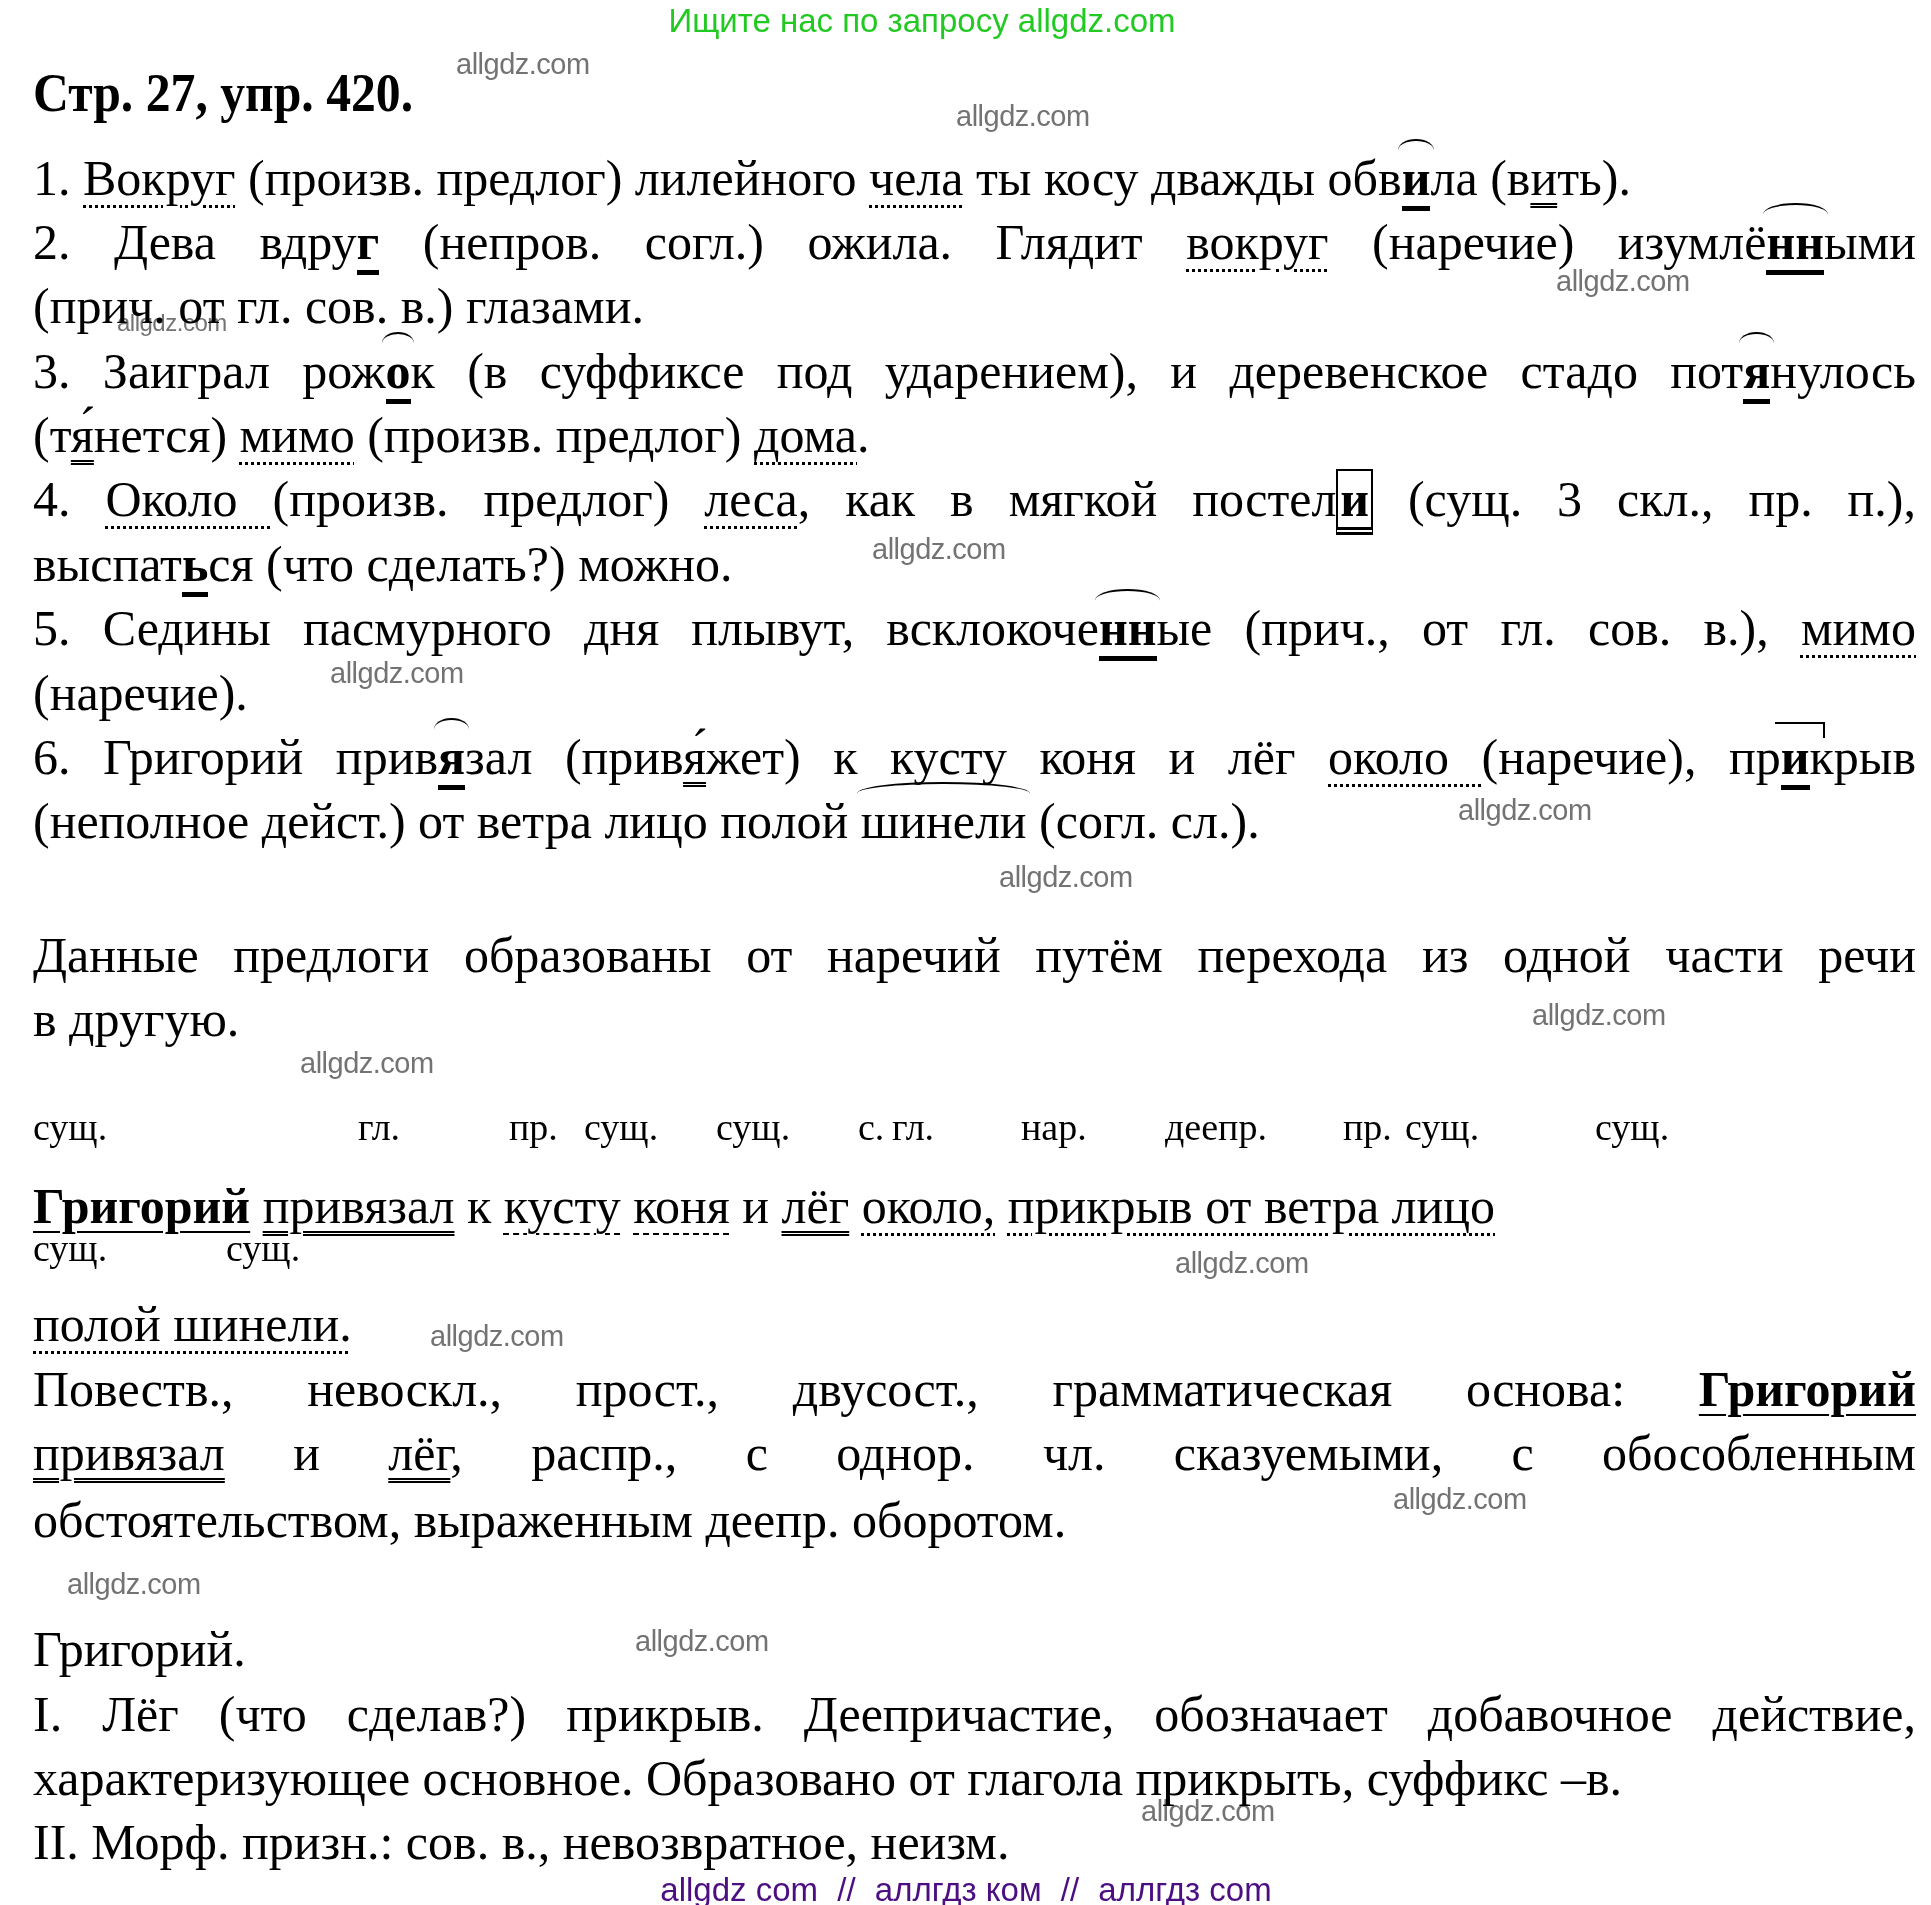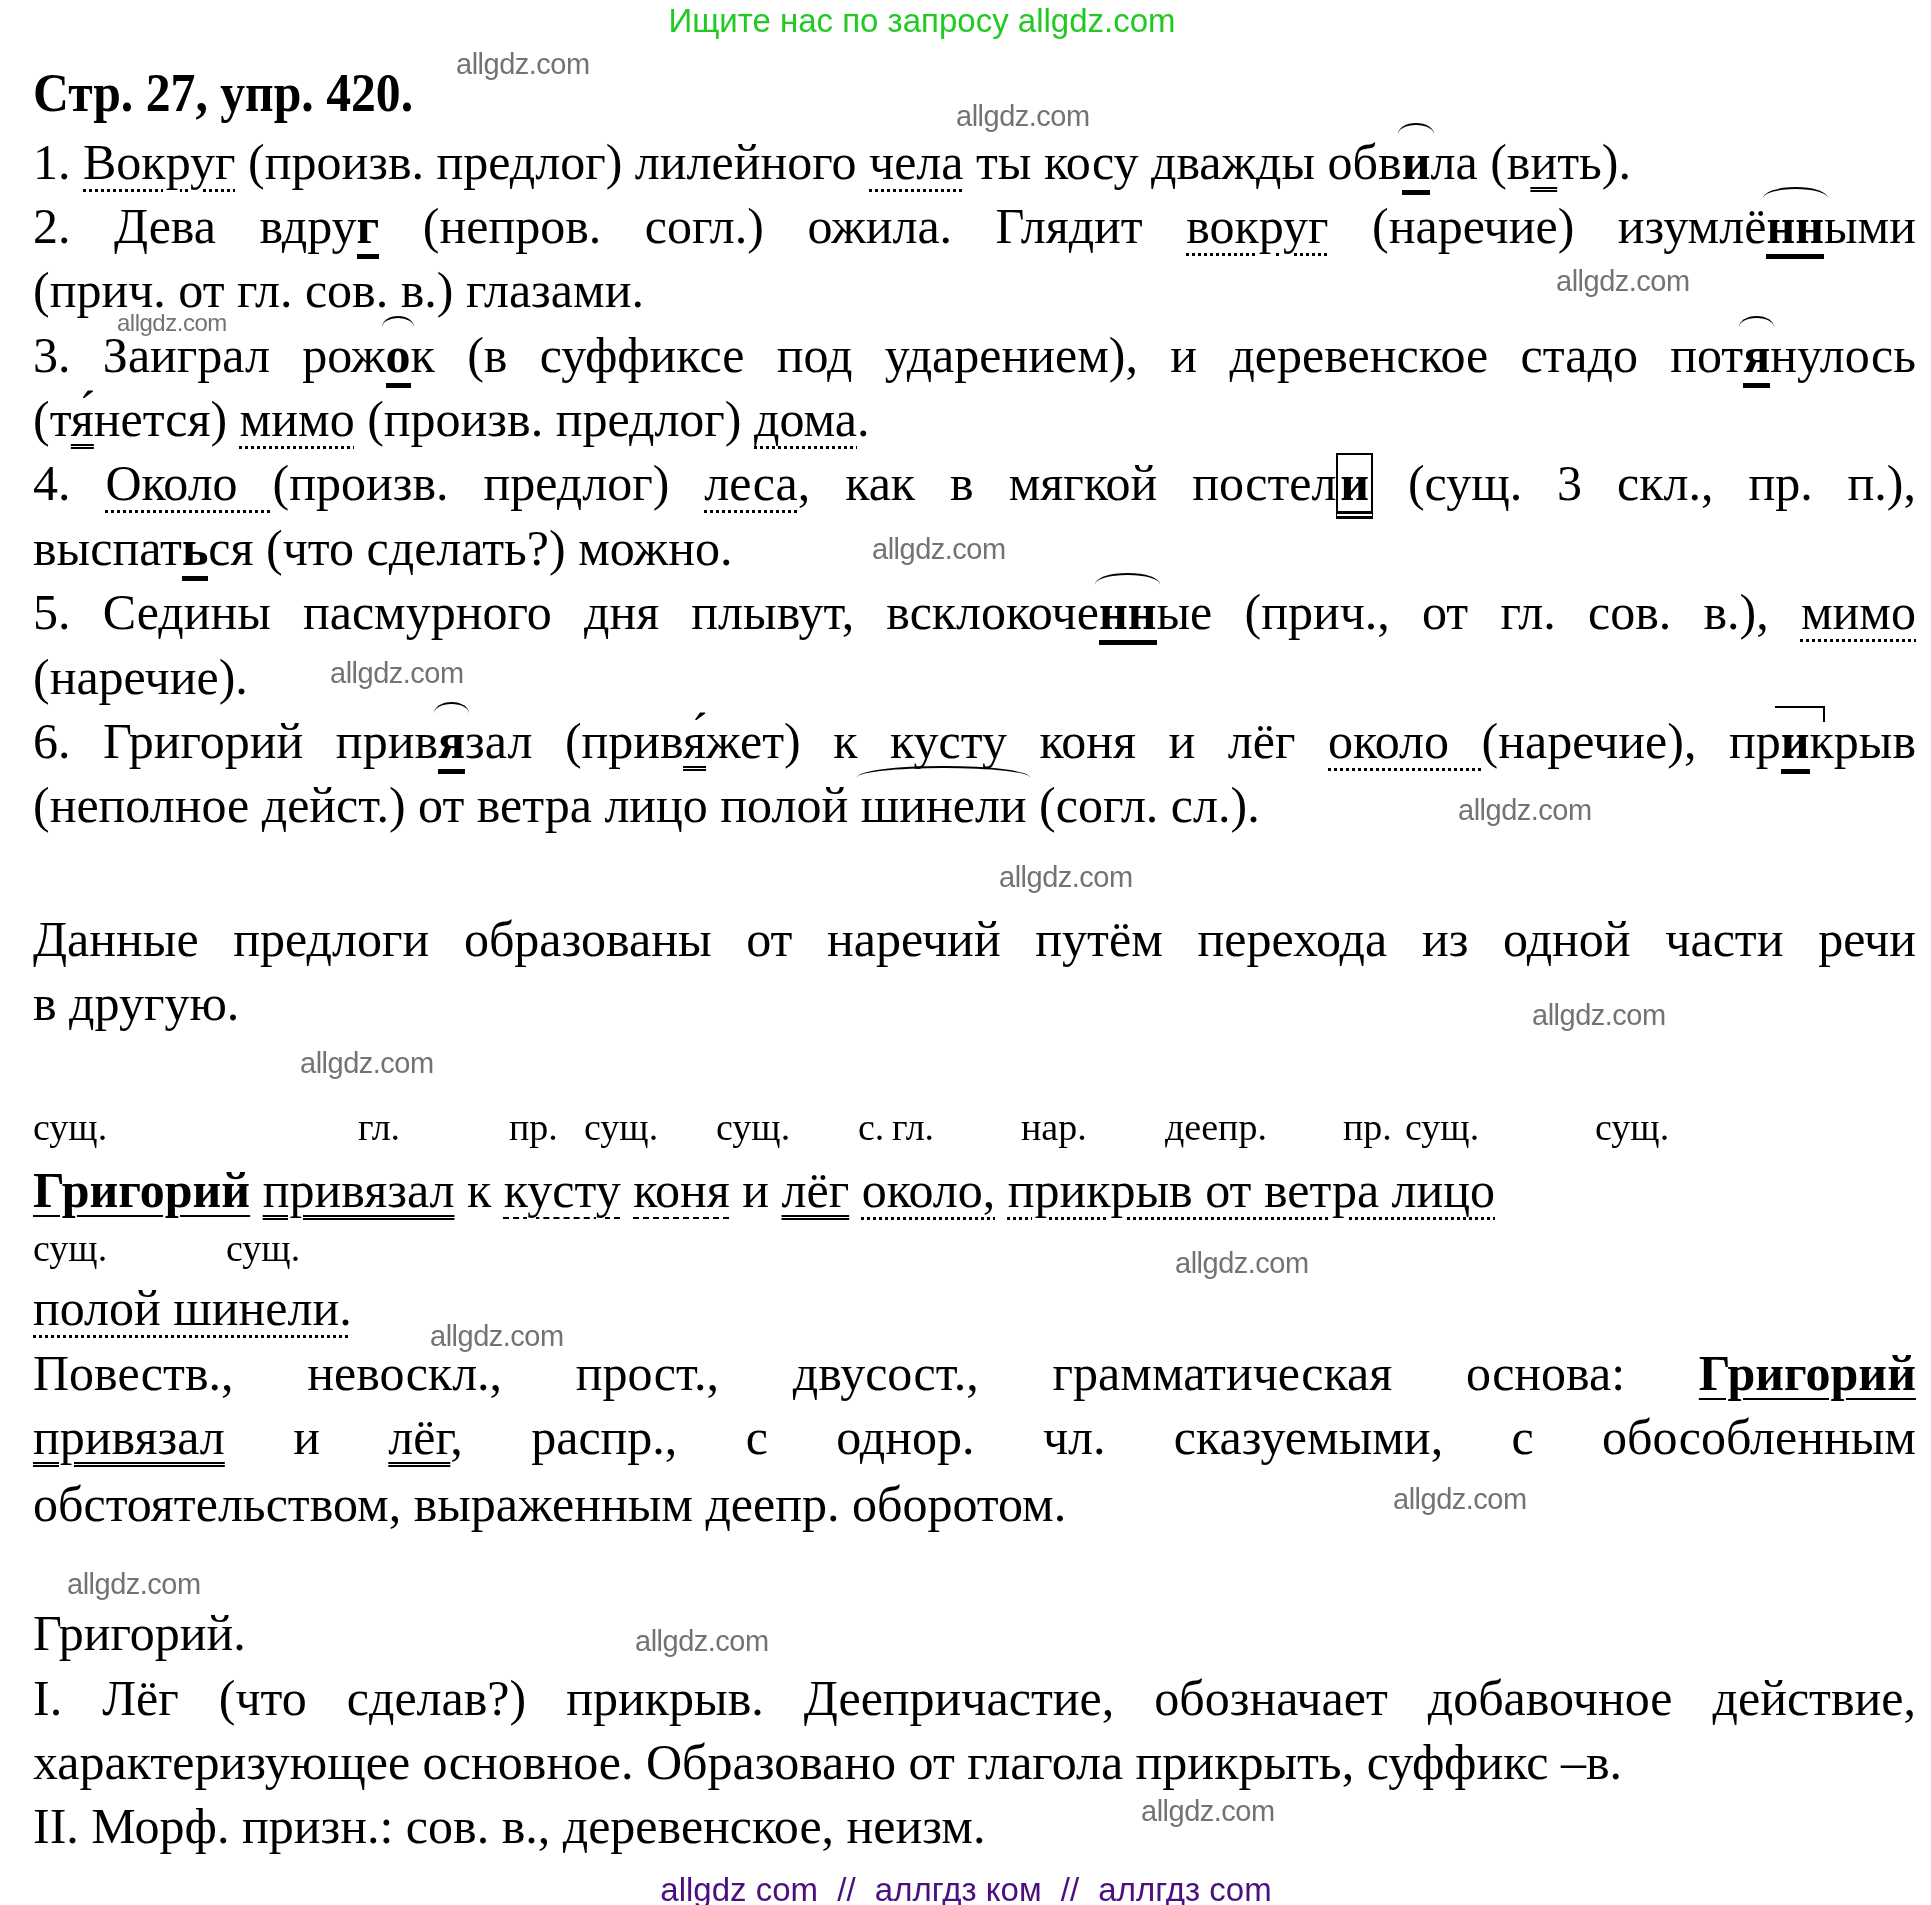--- a/index.html
+++ b/index.html
@@ -3,21 +3,21 @@
 <meta charset="utf-8">
 <style>
   html, body { margin:0; padding:0; background:#ffffff; }
   body { width:1932px; height:1905px; position:relative; overflow:hidden; }
   .abs { position:absolute; white-space:nowrap; }
   .hdr { font-family:"Liberation Sans", sans-serif; color:#22c922; font-size:33px; left:0; width:1844px; text-align:center; top:1.9px; }
   .ftr { font-family:"Liberation Sans", sans-serif; color:#4b0f82; font-size:33px; left:0; width:1932px; text-align:center; top:1871px; }
   .ftr span { margin:0 9.6px; }
   .wm { font-family:"Liberation Sans", sans-serif; color:#737373; font-size:29px; letter-spacing:-0.5px; }
   .title { font-family:"Liberation Serif", serif; font-weight:bold; font-size:54px; left:33px; top:62px; transform:scaleX(0.92); transform-origin:left; }
-  .ln { font-family:"Liberation Serif", serif; font-size:50px; color:#000; left:33px; line-height:58px; transform-origin:left center; }
+  .ln { font-family:"Liberation Serif", serif; font-size:50px; color:#000; left:33px; line-height:58px; transform-origin:left center;margin-top:16px; }
   .just { width:1883px; text-align:justify; text-align-last:justify; white-space:normal; }
   .pos { font-family:"Liberation Serif", serif; font-size:38px; color:#000; }
   .u1 { text-decoration: underline; text-decoration-thickness:1.9px; text-underline-offset:7.7px;font-weight:bold; }
   .u2 { text-decoration: underline double; text-decoration-thickness:1.9px; text-underline-offset:7.7px; }
   .ud { text-decoration: underline dashed; text-decoration-thickness:1.9px; text-underline-offset:9.6px; }
   .udd { text-decoration: underline dotted; text-decoration-thickness:2.9px; text-underline-offset:9.6px; }
   .bold-u { font-weight:bold; border-bottom:5.8px solid #000; }
   .boxed { font-weight:bold; border:2.9px solid #000; padding:0 1.9px; border-bottom:8.6px double #000; }
   .arc { position:relative; display:inline-block; }
   .arc::before { content:""; position:absolute; left:-3.8px; right:-3.8px; top:-9.6px; height:21px; border-top:2.9px solid #000; border-radius:50% 50% 0 0; }
@@ -115,18 +115,18 @@
   <span>Повеств., невоскл., прост., двусост., грамматическая основа:</span> <span class="u1">Григорий</span>
 </div>
 <div class="abs ln just" style="top:1408px">
   <span class="u2">привязал</span> <span>и</span> <span class="u2">лёг</span><span>, распр., с однор. чл. сказуемыми, с обособленным</span>
 </div>
 <div class="abs ln" style="top:1475px">обстоятельством, выраженным деепр. оборотом.</div>
 
 <div class="abs ln" style="top:1604px">Григорий.</div>
 <div class="abs ln just" style="top:1669px">I. Лёг (что сделав?) прикрыв. Деепричастие, обозначает добавочное действие,</div>
 <div class="abs ln" style="top:1733px">характеризующее основное. Образовано от глагола прикрыть, суффикс –в.</div>
-<div class="abs ln" style="top:1797px">II. Морф. призн.: сов. в., деревенское, неизм.</div>
+<div class="abs ln" style="top:1797px">II. Морф. призн.: сов. в., невозвратное, неизм.</div>
 
 <div class="abs ftr">
   <span>allgdz com</span><span>//</span><span>аллгдз ком</span><span>//</span><span>аллгдз com</span>
 </div>
 
 
 </body></html>

